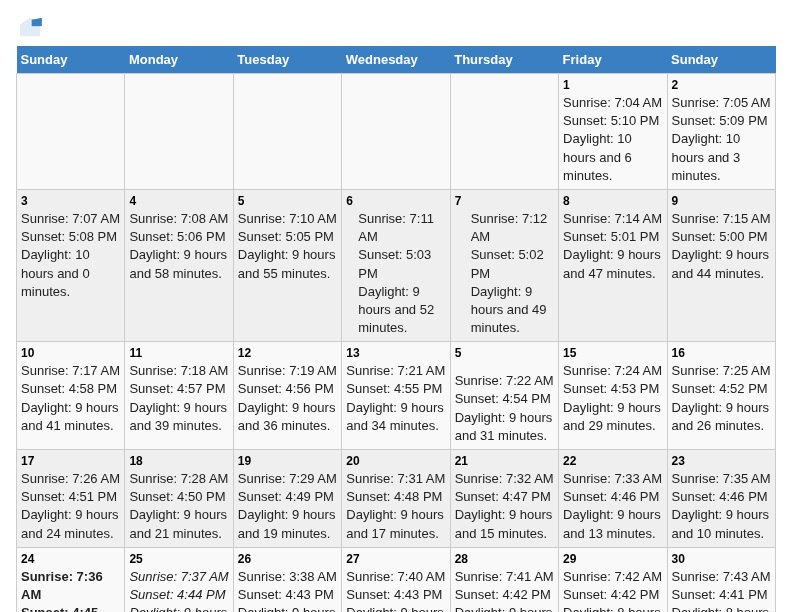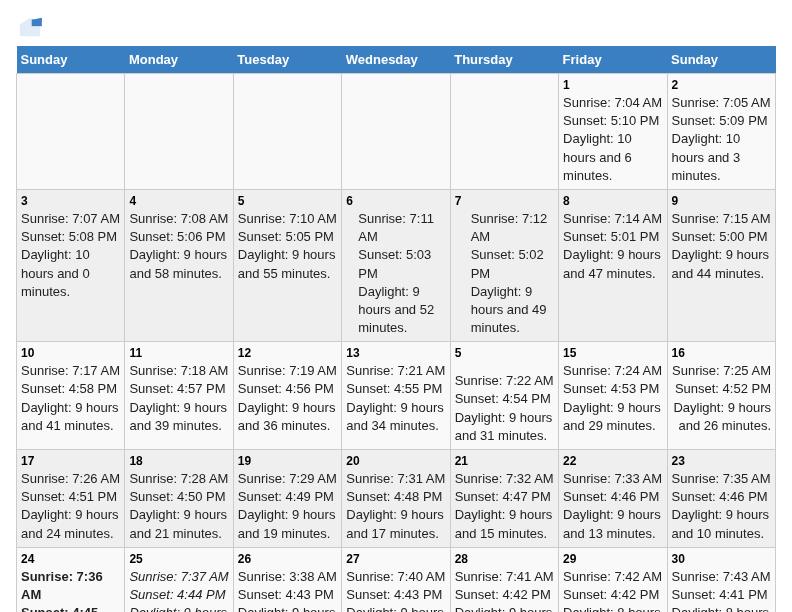--- a/index.html
+++ b/index.html
@@ -216,21 +216,21 @@
 Daylight: 9 hours and 31 minutes.</div>
         </td>
         <td>
           <span class="day-num">15</span>
           <div class="day-info" style="white-space: pre-line;">Sunrise: 7:24 AM
 Sunset: 4:53 PM
 Daylight: 9 hours and 29 minutes.</div>
         </td>
         <td>
           <span class="day-num">16</span>
-          <div class="day-info" style="white-space: pre-line; text-align: right;">Sunrise: 7:25 AM
+          <div class="day-info" style="white-space: pre-line;">Sunrise: 7:25 AM
 Sunset: 4:52 PM
 Daylight: 9 hours and 26 minutes.</div>
         </td>
       </tr>
       <tr>
         <td>
           <span class="day-num">17</span>
           <div class="day-info" style="white-space: pre-line;">Sunrise: 7:26 AM
 Sunset: 4:51 PM
 Daylight: 9 hours and 24 minutes.</div>

